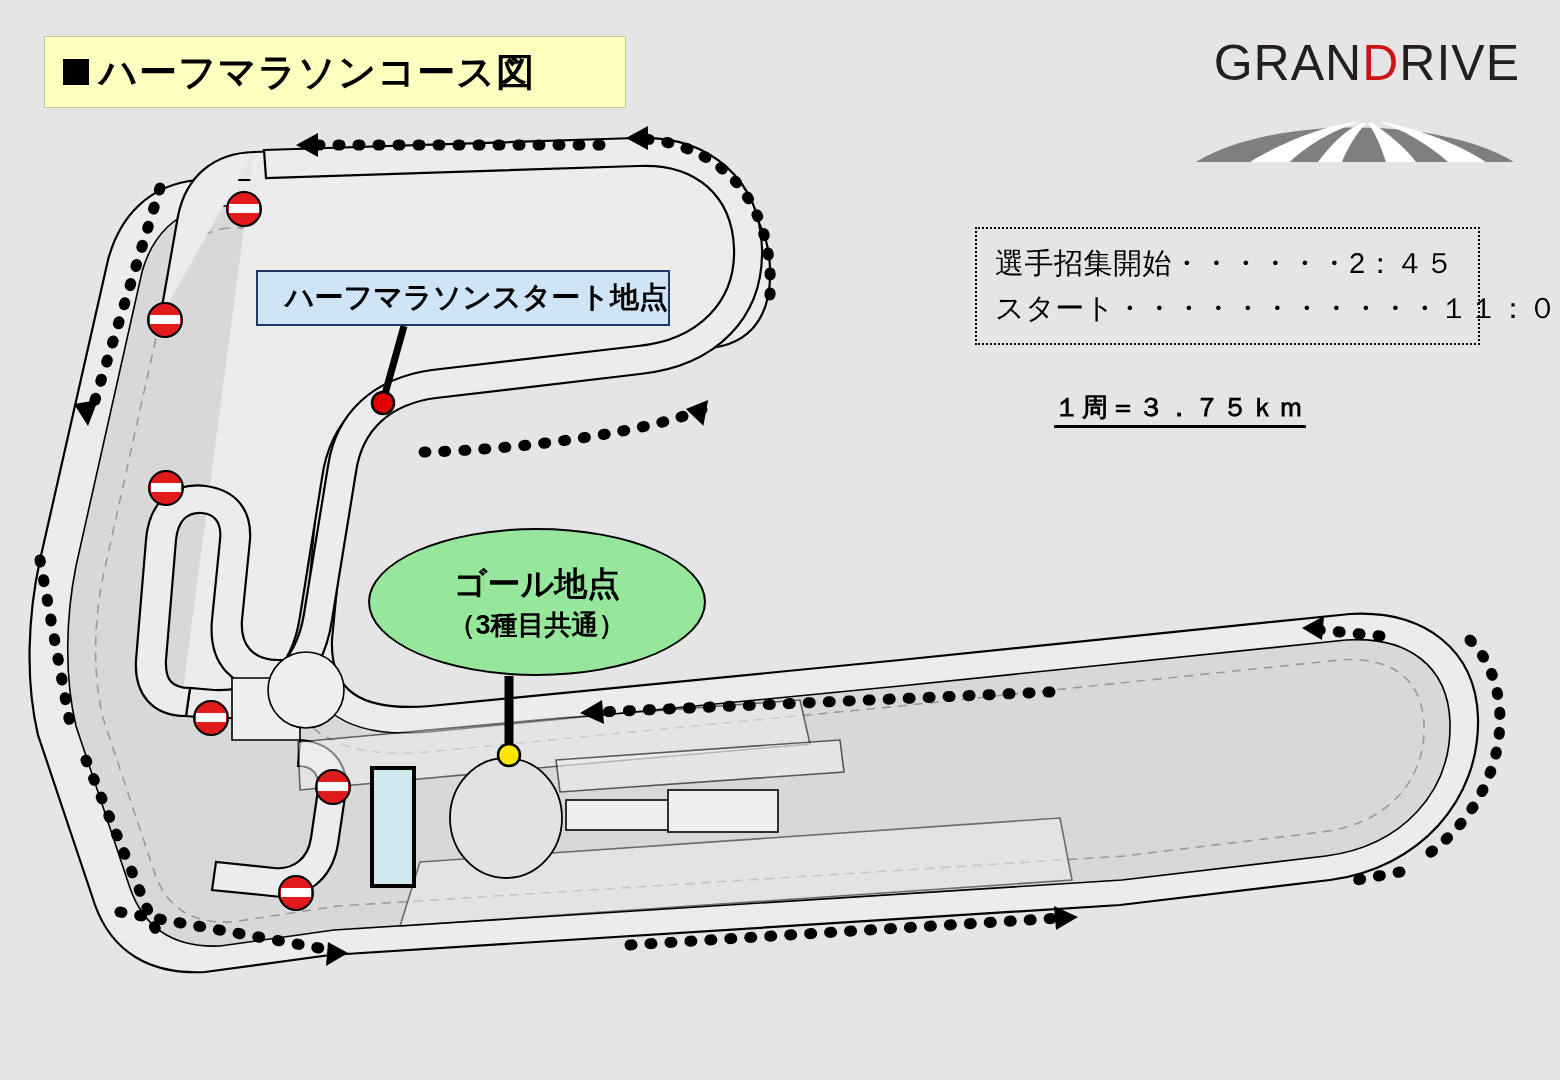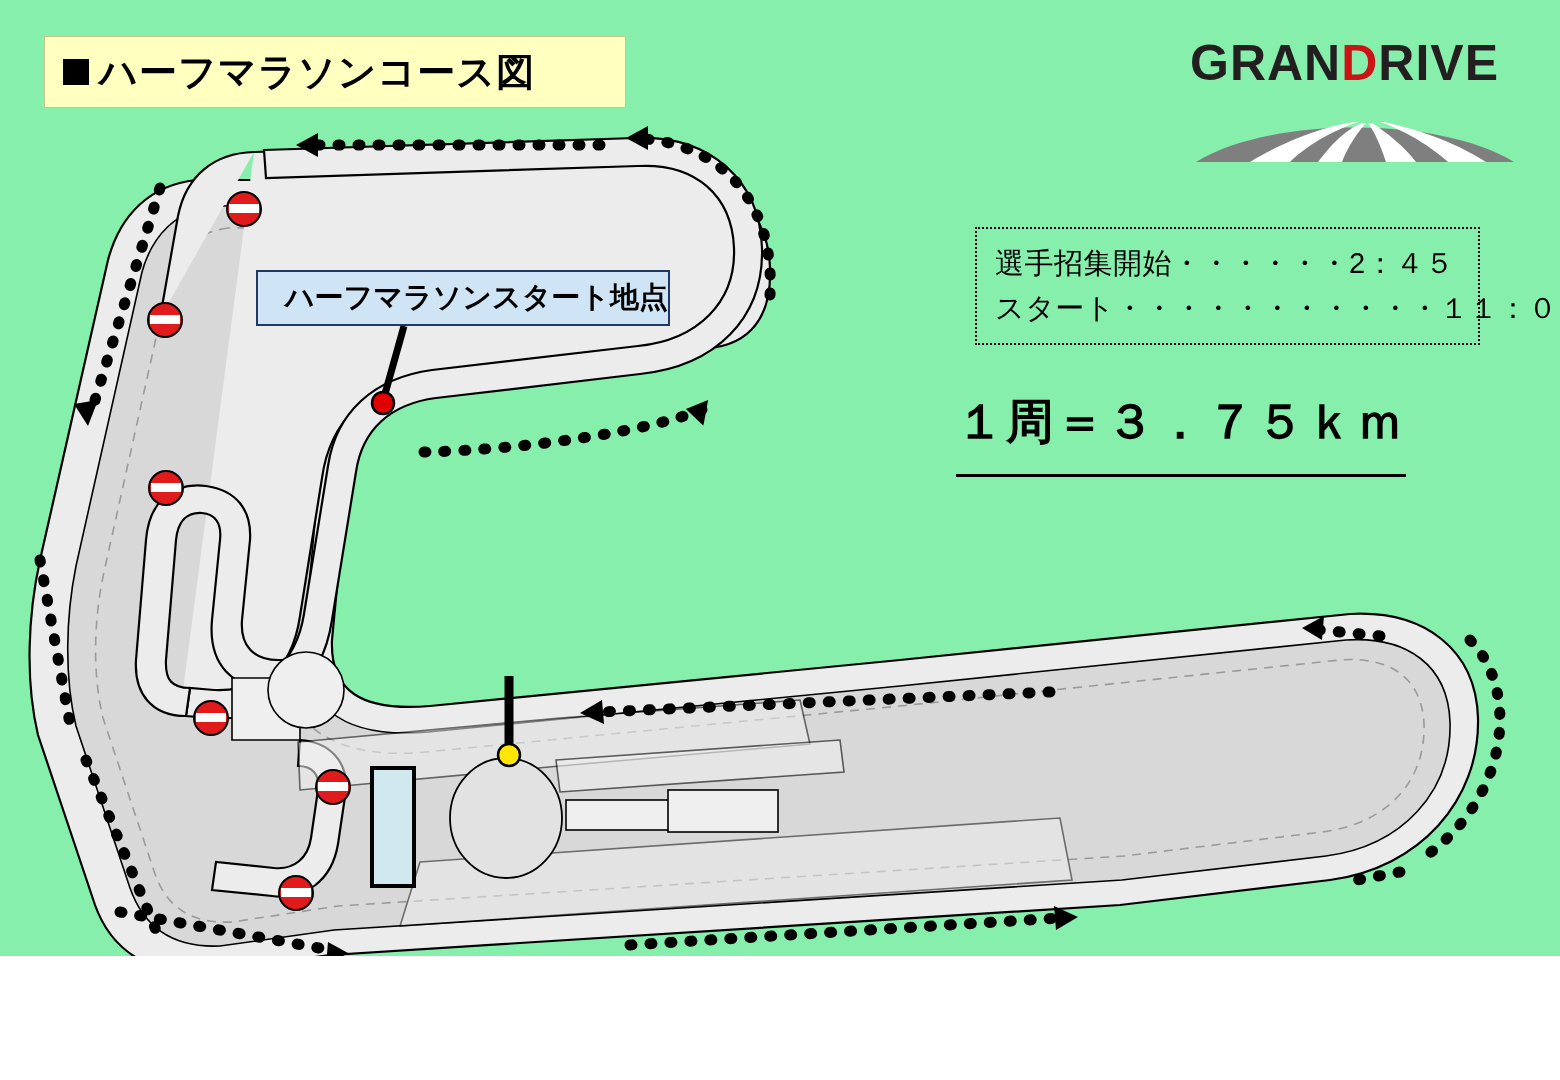--- a/index.html
+++ b/index.html
@@ -3,22 +3,22 @@
 <meta charset="utf-8">
 <style>
   html, body {
     margin: 0;
     padding: 0;
     background: #ffffff;
   }
   #page {
     position: relative;
     width: 1560px;
-    height: 956px;
-    background: #86efac;
+    height: 1080px;
+    background: #e5e5e5;
     overflow: hidden;
     font-family: "Liberation Sans", sans-serif;
   }
 
   
   #title-box {
     position: absolute;
     left: 44px;
     top: 36px;
     width: 582px;
@@ -49,24 +49,24 @@
   
   #logo {
     position: absolute;
     right: 40px;
     top: 38px;
     width: 330px;
     height: 145px;
   }
   #logo-word {
     font-size: 50px;
-    font-weight: bold;
+    font-weight: normal;
     letter-spacing: 1px;
     color: #231f20;
-    text-align: left;
+    text-align: right;
     line-height: 1;
     white-space: nowrap;
   }
   #logo-word .red { color: #cc1417; }
   #logo-mark { margin-top: 10px; }
 
   
   #info-box {
     position: absolute;
     left: 975px;
@@ -81,27 +81,27 @@
     font-size: 29px;
     color: #000;
     line-height: 1.55;
     white-space: nowrap;
     letter-spacing: 0.5px;
   }
 
   
   #lap-line {
     position: absolute;
-    left: 956px;
+    left: 1054px;
     top: 390px;
-    font-size: 48px;
+    font-size: 26px;
     font-weight: bold;
     color: #000;
     border-bottom: 3px solid #000;
-    padding-bottom: 20px;
+    padding-bottom: 0;
     letter-spacing: 2px;
     white-space: nowrap;
   }
   #lap-sub {
     position: absolute;
     left: 998px;
     top: 462px;
     font-size: 28px;
     font-weight: bold;
     color: #000;
@@ -439,14 +439,18 @@
     <div class="info-line">選手招集開始・・・・・・2：４５</div>
     <div class="info-line">スタート・・・・・・・・・・・１１：０５</div>
   </div>
 
   <div id="lap-line">１周＝３．７５ｋｍ</div>
 
   <div id="start-label">
     <span>ハーフマラソンスタート地点</span>
   </div>
 
+  <div id="goal-label">
+    <div class="l1">ゴール地点</div>
+    <div class="l2">（3種目共通）</div>
+  </div>
 
 </div>
 
 </body></html>

